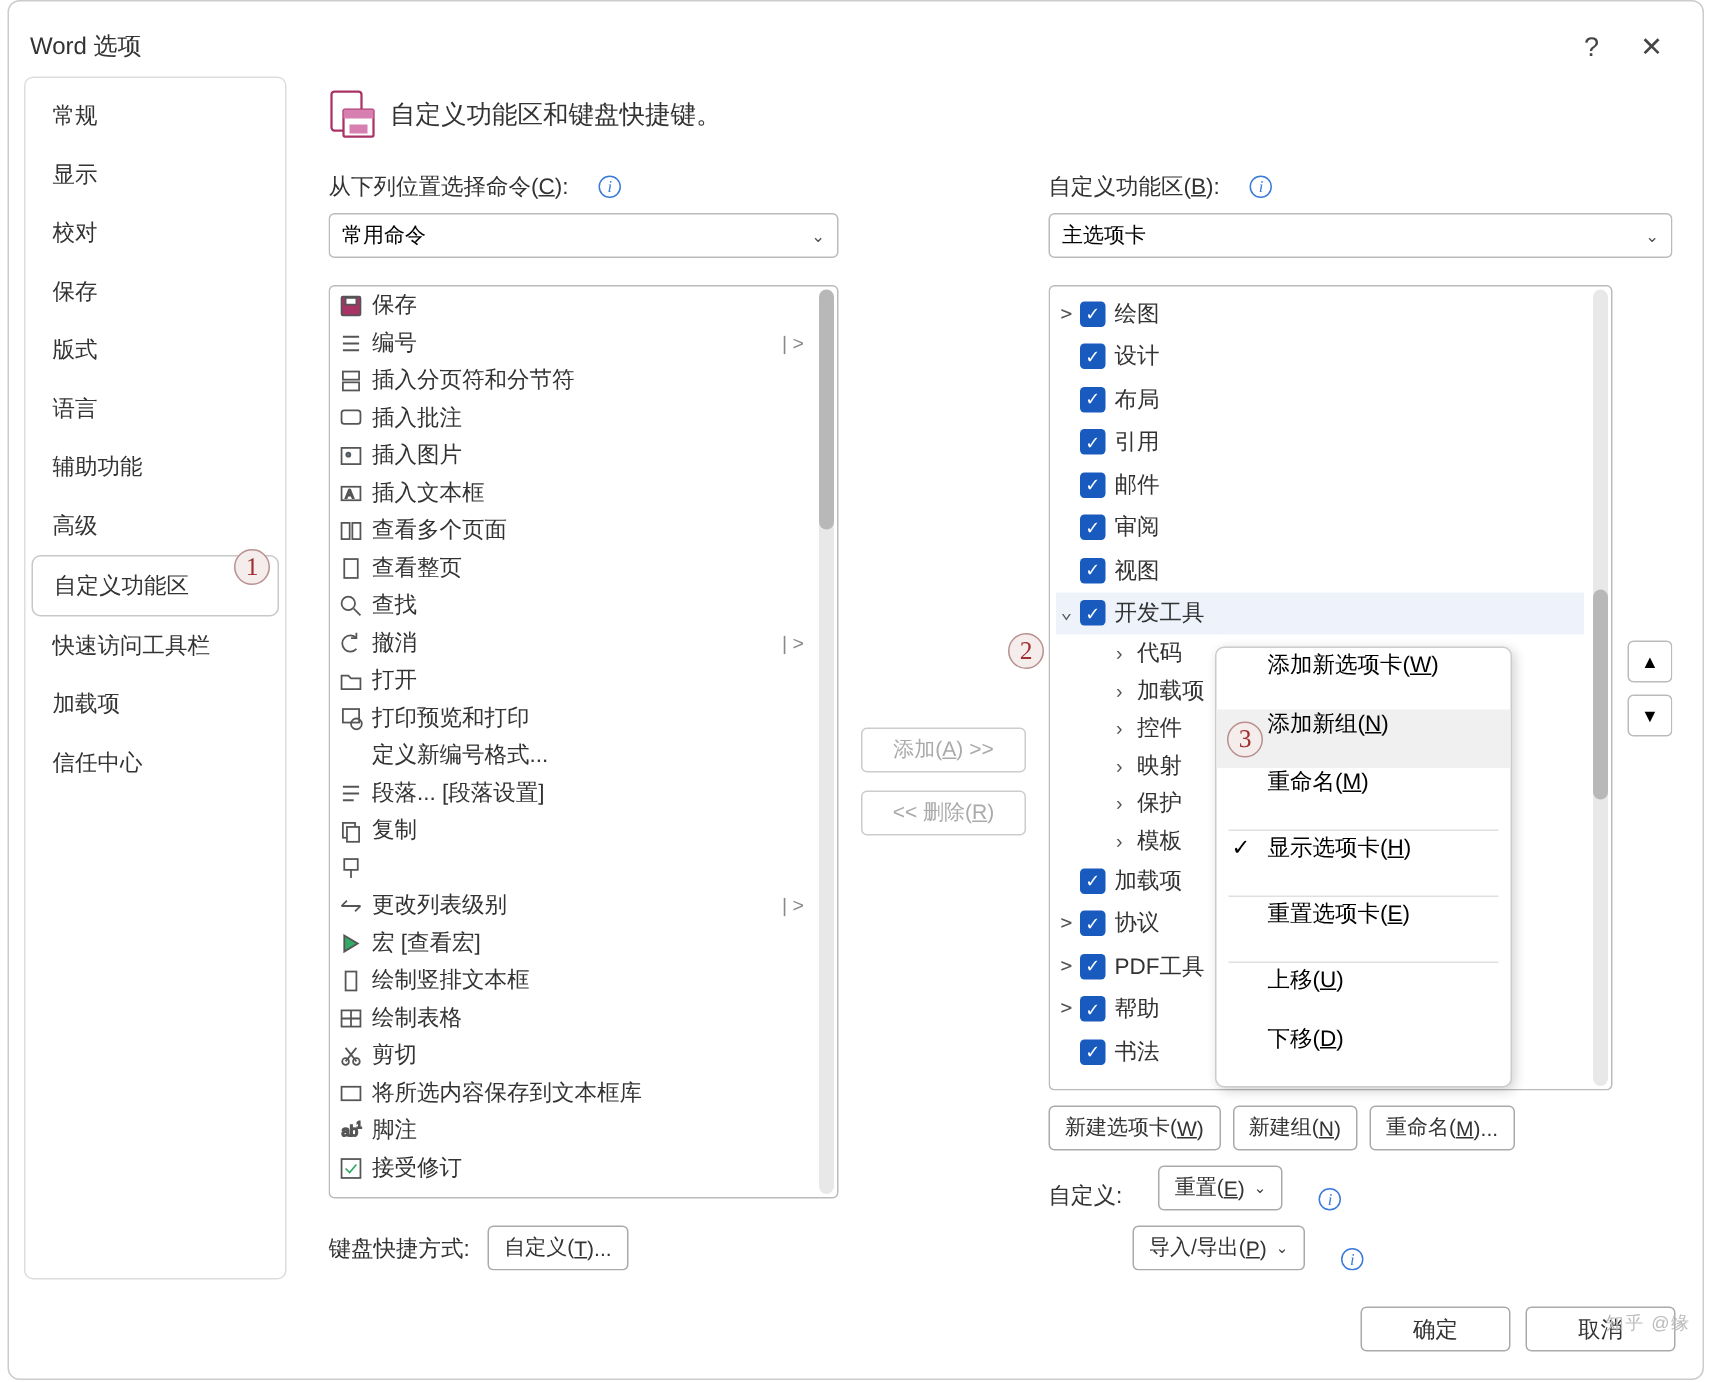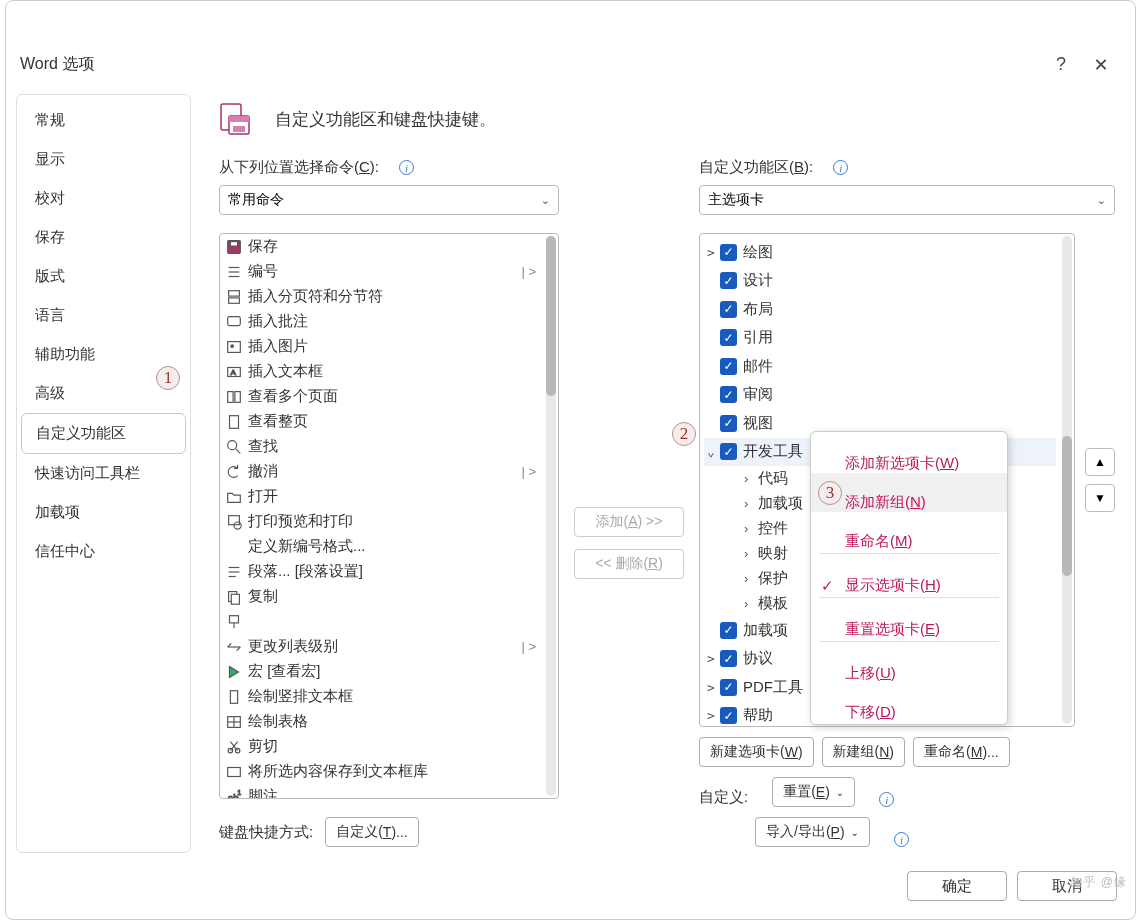--- a/index.html
+++ b/index.html
@@ -1,26 +1,26 @@
 <!DOCTYPE html>
 <html><head>
 <meta charset="utf-8">
 <style>
 * { box-sizing: border-box; margin: 0; padding: 0; font-family: "Microsoft YaHei", "Segoe UI", sans-serif; }
 body { background: #fff; width: 1141px; height: 921px; overflow: hidden; position: relative; }
 .dialog { border: 1px solid #ccc; border-radius: 8px; width: 1131px; height: 920px; margin: 0 5px; display: flex; flex-direction: column; background: #fff; }
-.titlebar { display: flex; align-items: center; height: 42px; padding: 0 14px; font-size: 16px; color: #333; border-bottom: 1px solid transparent; margin-top: 43px; }
+.titlebar { display: flex; align-items: flex-end; height: 42px; padding: 0 14px; font-size: 16px; color: #333; border-bottom: 1px solid transparent; }
 .titlebar .spacer { flex: 1; }
 .titlebar .help-icon, .titlebar .close-icon { width: 40px; text-align: center; font-size: 18px; color: #444; cursor: pointer; }
 .body { flex: 1; display: flex; overflow: hidden; }
 .sidebar { width: 175px; border: 1px solid #ddd; border-radius: 6px; margin: 8px 0 8px 10px; padding: 6px 0; display: flex; flex-direction: column; }
 .side-item { padding: 10px 14px; font-size: 15px; color: #333; cursor: pointer; border-radius: 6px; margin: 0 4px; position: relative; }
 .side-item.selected { background: #fff; border: 1px solid #c8c8c8; }
 .main { flex: 1; display: flex; flex-direction: column; padding: 16px 20px 14px 28px; overflow: hidden; }
-.header-row { display: flex; align-items: center; gap: 22px; margin-bottom: 22px; }
+.header-row { display: flex; align-items: center; gap: 7px; margin-bottom: 22px; }
 .header-icon { width: 34px; height: 34px; display: inline-block; }
 .header-title { font-size: 17px; color: #333; }
 .cols { flex: 1; display: flex; gap: 10px; overflow: hidden; }
 .col { flex: 1; display: flex; flex-direction: column; min-width: 0; }
 .lbl { font-size: 15px; color: #333; margin-bottom: 8px; display: flex; align-items: center; gap: 20px; }
 .info-icon { width: 15px; height: 15px; border: 1px solid #3a7ad9; border-radius: 50%; color: #3a7ad9; font-size: 11px; font-style: italic; display: inline-flex; align-items: center; justify-content: center; font-family: Georgia, serif; }
 .combo { height: 30px; border: 1px solid #bbb; border-radius: 4px; padding: 0 8px; display: flex; align-items: center; justify-content: space-between; font-size: 14px; margin-bottom: 18px; cursor: pointer; background: #fff; }
 .combo .chev { font-size: 11px; color: #555; }
 .listbox { flex: 1; border: 1px solid #bbb; border-radius: 4px; overflow: hidden; position: relative; }
 .list-inner { position: absolute; inset: 0 14px 0 0; overflow-y: auto; }
@@ -40,21 +40,21 @@
 .sub-item { padding-left: 40px; display: flex; align-items: center; height: 25px; font-size: 15px; color: #333; }
 .sub-item .chev { width: 14px; font-size: 13px; color: #555; }
 .right-btns { display: flex; flex-direction: column; gap: 8px; justify-content: center; padding-left: 6px; }
 .arrow-btn { width: 30px; height: 28px; border: 1px solid #bbb; border-radius: 4px; background: #fff; display: flex; align-items: center; justify-content: center; cursor: pointer; font-size: 12px; }
 .below-row { display: flex; gap: 8px; margin-top: 10px; flex-wrap: wrap; }
 .btn { height: 30px; border: 1px solid #aaa; border-radius: 4px; padding: 0 10px; background: #fff; font-size: 14px; color: #333; cursor: pointer; display: inline-flex; align-items: center; }
 .btn .chev { margin-left: 6px; font-size: 10px; }
 .footer { display: flex; justify-content: flex-end; gap: 10px; padding: 10px 18px 18px; }
 .footer .btn { width: 100px; justify-content: center; font-size: 15px; }
 .context-menu { position: absolute; left: 810px; top: 431px; width: 198px; background: #fff; border: 1px solid #ccc; border-radius: 6px; box-shadow: 2px 2px 8px rgba(0,0,0,0.18); padding: 2px 0; z-index: 100; }
-.ctx-item { height: 39px; display: flex; align-items: flex-end; padding: 0 14px 0 34px; font-size: 15px; color: #be185d; cursor: pointer; position: relative; }
+.ctx-item { height: 39px; display: flex; align-items: flex-start; padding: 0 14px 0 34px; font-size: 15px; color: #000000; cursor: pointer; position: relative; }
 .ctx-item.hl { background: #f0f0f0; }
 .ctx-item .check { position: absolute; left: 10px; font-size: 15px; }
 .ctx-sep { height: 1px; background: #e0e0e0; margin: 2px 8px; }
 .badge { position: absolute; width: 24px; height: 24px; border-radius: 50%; border: 1px solid #b89090; background: #f5ecec; color: #a03030; font-size: 17px; font-family: Georgia, serif; display: flex; align-items: center; justify-content: center; z-index: 200; }
 .watermark { position: absolute; right: 14px; bottom: 30px; font-size: 12px; color: #bbb; font-family: "SimHei", sans-serif; letter-spacing: 1px; z-index: 300; }
 u { text-decoration: underline; }
 .kbd-row { display: flex; align-items: center; gap: 12px; margin-top: 18px; font-size: 15px; color: #333; }
 .cust-row { display: flex; align-items: flex-end; gap: 24px; margin-top: 10px; font-size: 15px; color: #333; }
 </style>
 </head>

